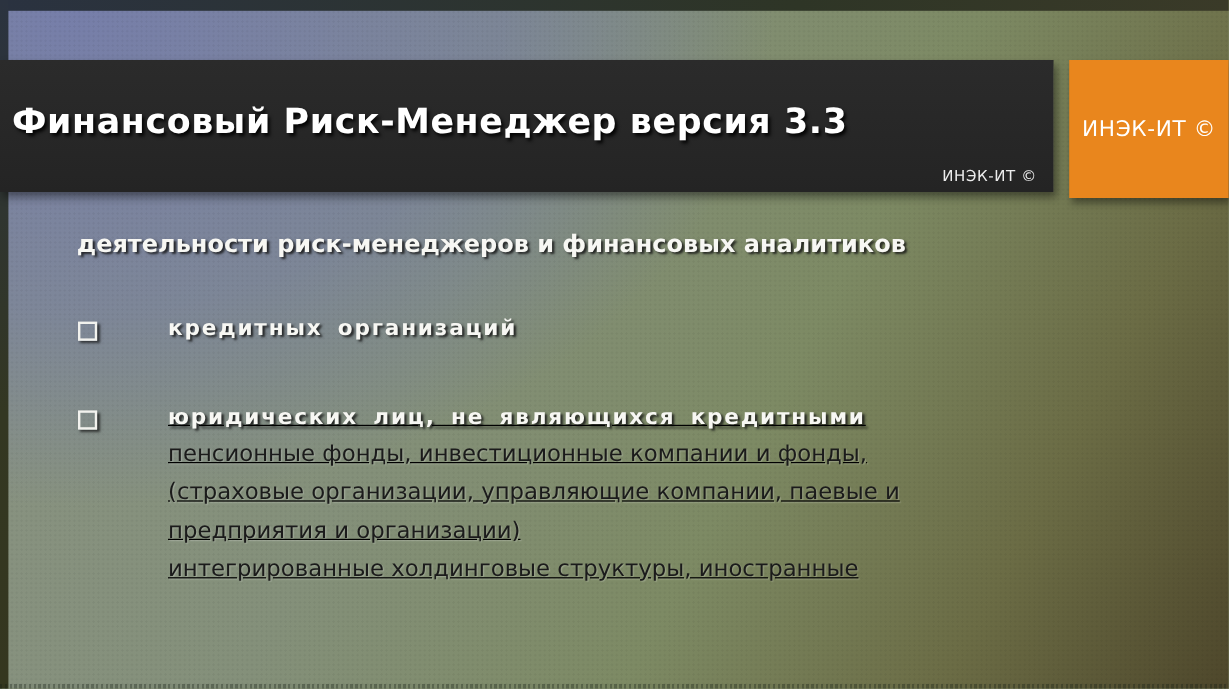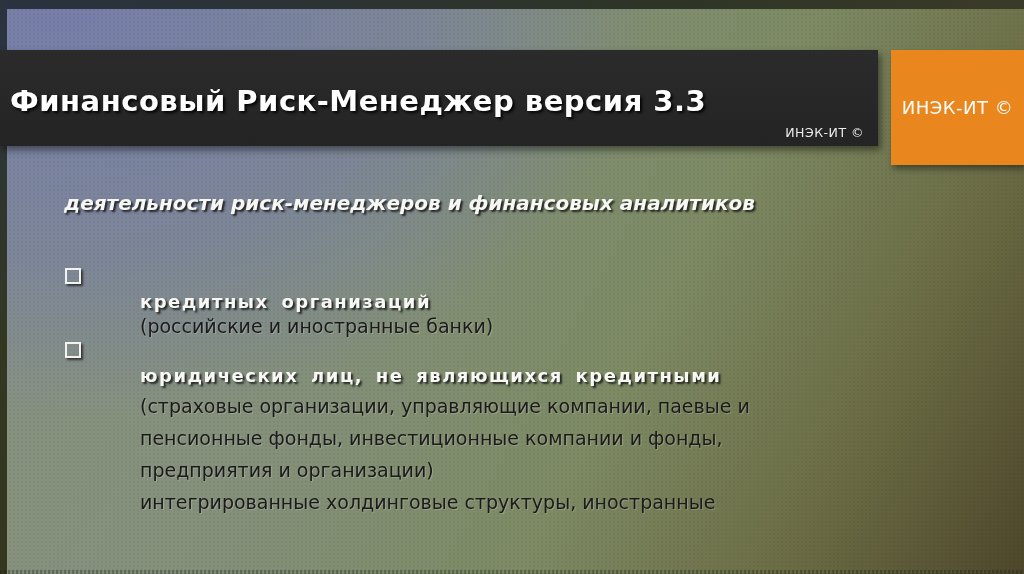--- a/index.html
+++ b/index.html
@@ -26,21 +26,21 @@
   }
   .strip-left{
     position:absolute;top:0;left:0;bottom:0;width:7px;
     background:linear-gradient(to bottom,#2b3340,#333722 60%,#35371f);
   }
   .strip-bottom{
     position:absolute;left:0;right:0;bottom:0;height:4px;
     background:repeating-linear-gradient(to right, rgba(20,30,20,0.35) 0 2px, rgba(20,30,20,0.05) 2px 4px);
   }
   .header-bar{
-    position:absolute;left:0;top:50px;width:878px;height:96px;
+    position:absolute;left:0;top:50px;width:878px;height:110px;
     background:linear-gradient(to bottom,#2b2b2b,#242424);
     box-shadow:3px 4px 7px rgba(0,0,0,0.45);
   }
   .slide-title{
     position:absolute;left:10px;top:34px;
     color:#ffffff;font-weight:bold;font-size:29px;letter-spacing:0.5px;
     white-space:nowrap;
     text-shadow:2px 2px 3px rgba(0,0,0,0.9);
   }
   .header-credit{
@@ -55,30 +55,30 @@
   }
   .orange-box-label{
     color:#ffffff;font-size:18px;letter-spacing:0.5px;white-space:nowrap;
   }
   .intro{
     position:absolute;left:64px;top:192px;width:694px;
     color:#f7f7f3;font-weight:bold;font-size:20px;line-height:23px;
     text-shadow:2px 2px 2px rgba(20,20,20,0.85);
   }
   .intro-line-justify{text-align:justify;text-align-last:justify;white-space:normal;}
-  .intro-line{white-space:nowrap;font-style:italic;}
+  .intro-line{white-space:nowrap;}
   .bullet{position:absolute;left:64px;}
   .bullet-1{top:262px;}
-  .bullet-2{top:336px;}
+  .bullet-2{top:336px;text-decoration:underline;}
   .bullet-square{
     position:absolute;left:1px;top:6px;width:12px;height:12px;
     border:2px solid #f2f2ee;background:transparent;
     box-shadow:2px 2px 2px rgba(20,20,20,0.7);
   }
-  .bullet-body{margin-left:76px;width:720px;margin-top:28px;}
+  .bullet-body{margin-left:76px;width:720px;}
   .bullet-heading{
     color:#f7f7f3;font-weight:bold;font-size:18px;line-height:24px;
     letter-spacing:1.5px;word-spacing:5px;white-space:nowrap;
     text-shadow:2px 2px 2px rgba(20,20,20,0.85);
   }
   .bullet-detail{
     color:#1b1b1b;font-size:19px;line-height:24px;white-space:nowrap;
     text-shadow:1px 1px 1px rgba(255,255,255,0.22);
   }
   .bullet-2 .bullet-detail{line-height:28px;margin-top:4px;}
@@ -102,28 +102,27 @@
 </div>
 
 <div class="intro">
   <div class="intro-line">деятельности риск-менеджеров и финансовых аналитиков</div>
 </div>
 
 <div class="bullet bullet-1">
   <span class="bullet-square"></span>
   <div class="bullet-body">
     <div class="bullet-heading">кредитных организаций</div>
-    <div class="bullet-detail">(российские и иностранные банки)</div>
   </div>
 </div>
 
 <div class="bullet bullet-2">
   <span class="bullet-square"></span>
   <div class="bullet-body">
     <div class="bullet-heading">юридических лиц, не являющихся кредитными</div>
     <div>
+      <div class="bullet-detail">пенсионные фонды, инвестиционные компании и фонды,</div>
       <div class="bullet-detail">(страховые организации, управляющие компании, паевые и</div>
-      <div class="bullet-detail">пенсионные фонды, инвестиционные компании и фонды,</div>
       <div class="bullet-detail">предприятия и организации)</div>
       <div class="bullet-detail">интегрированные холдинговые структуры, иностранные</div>
     </div>
   </div>
 </div>
 
 </body></html>

